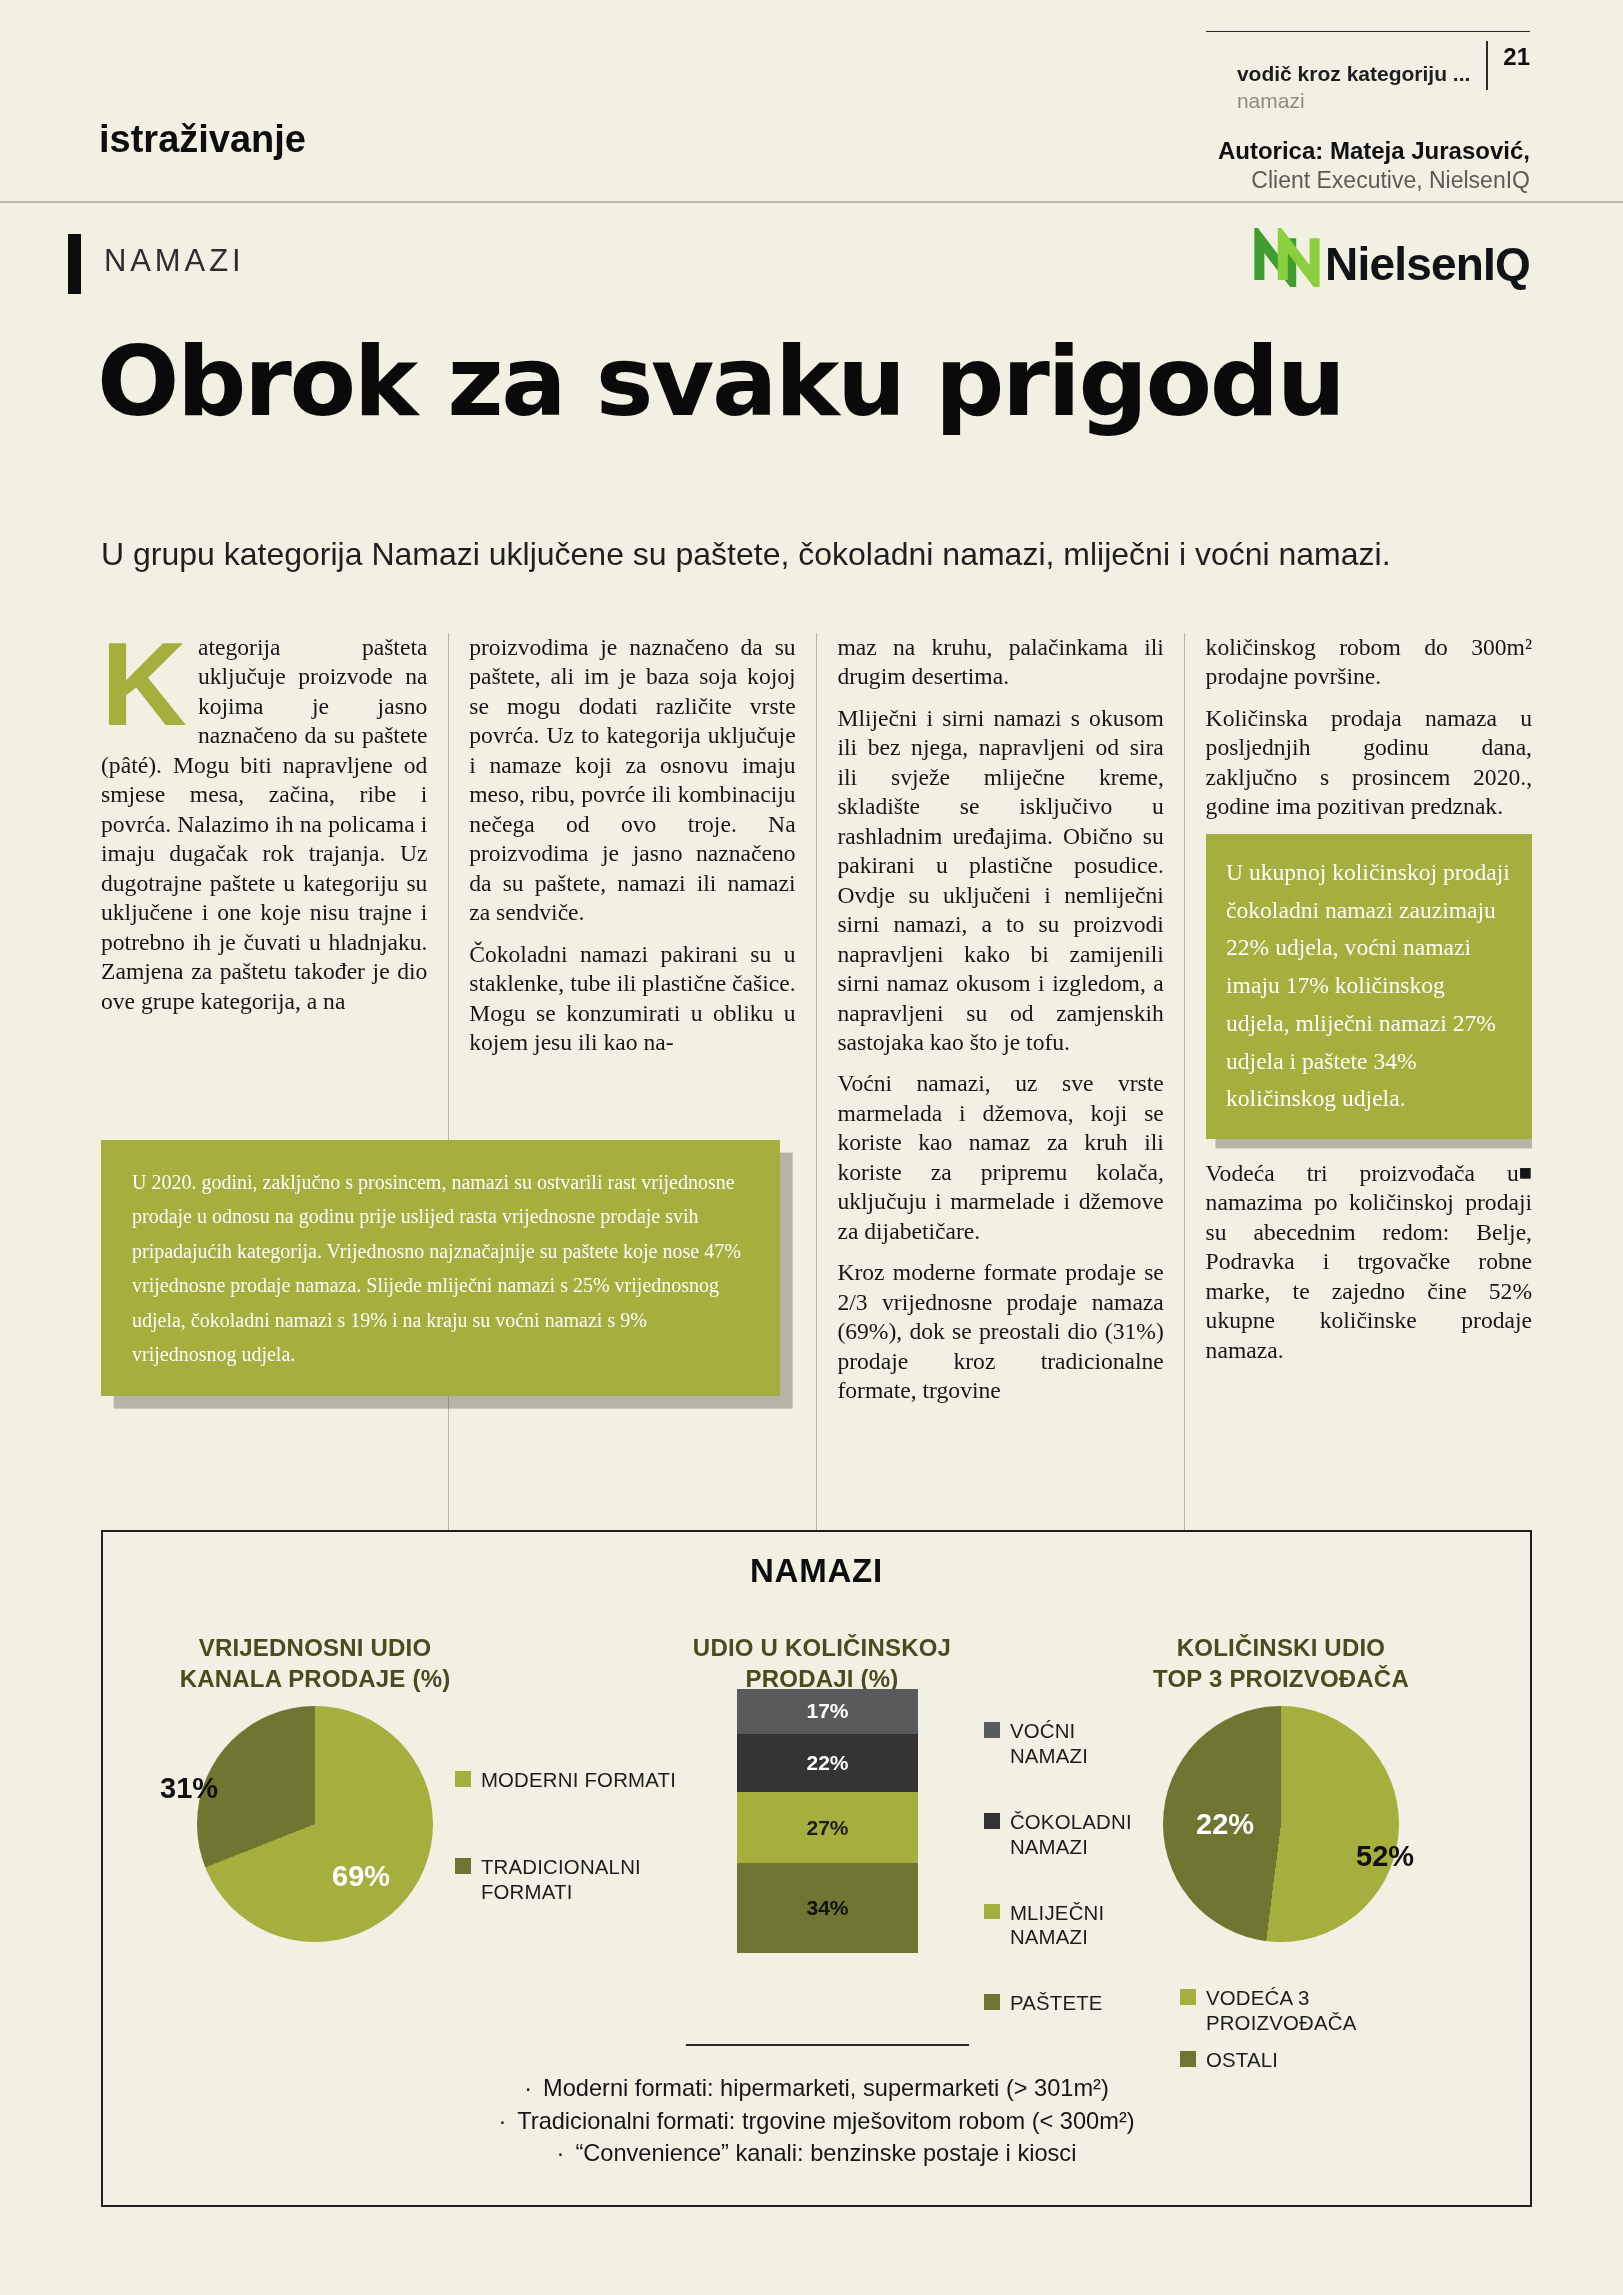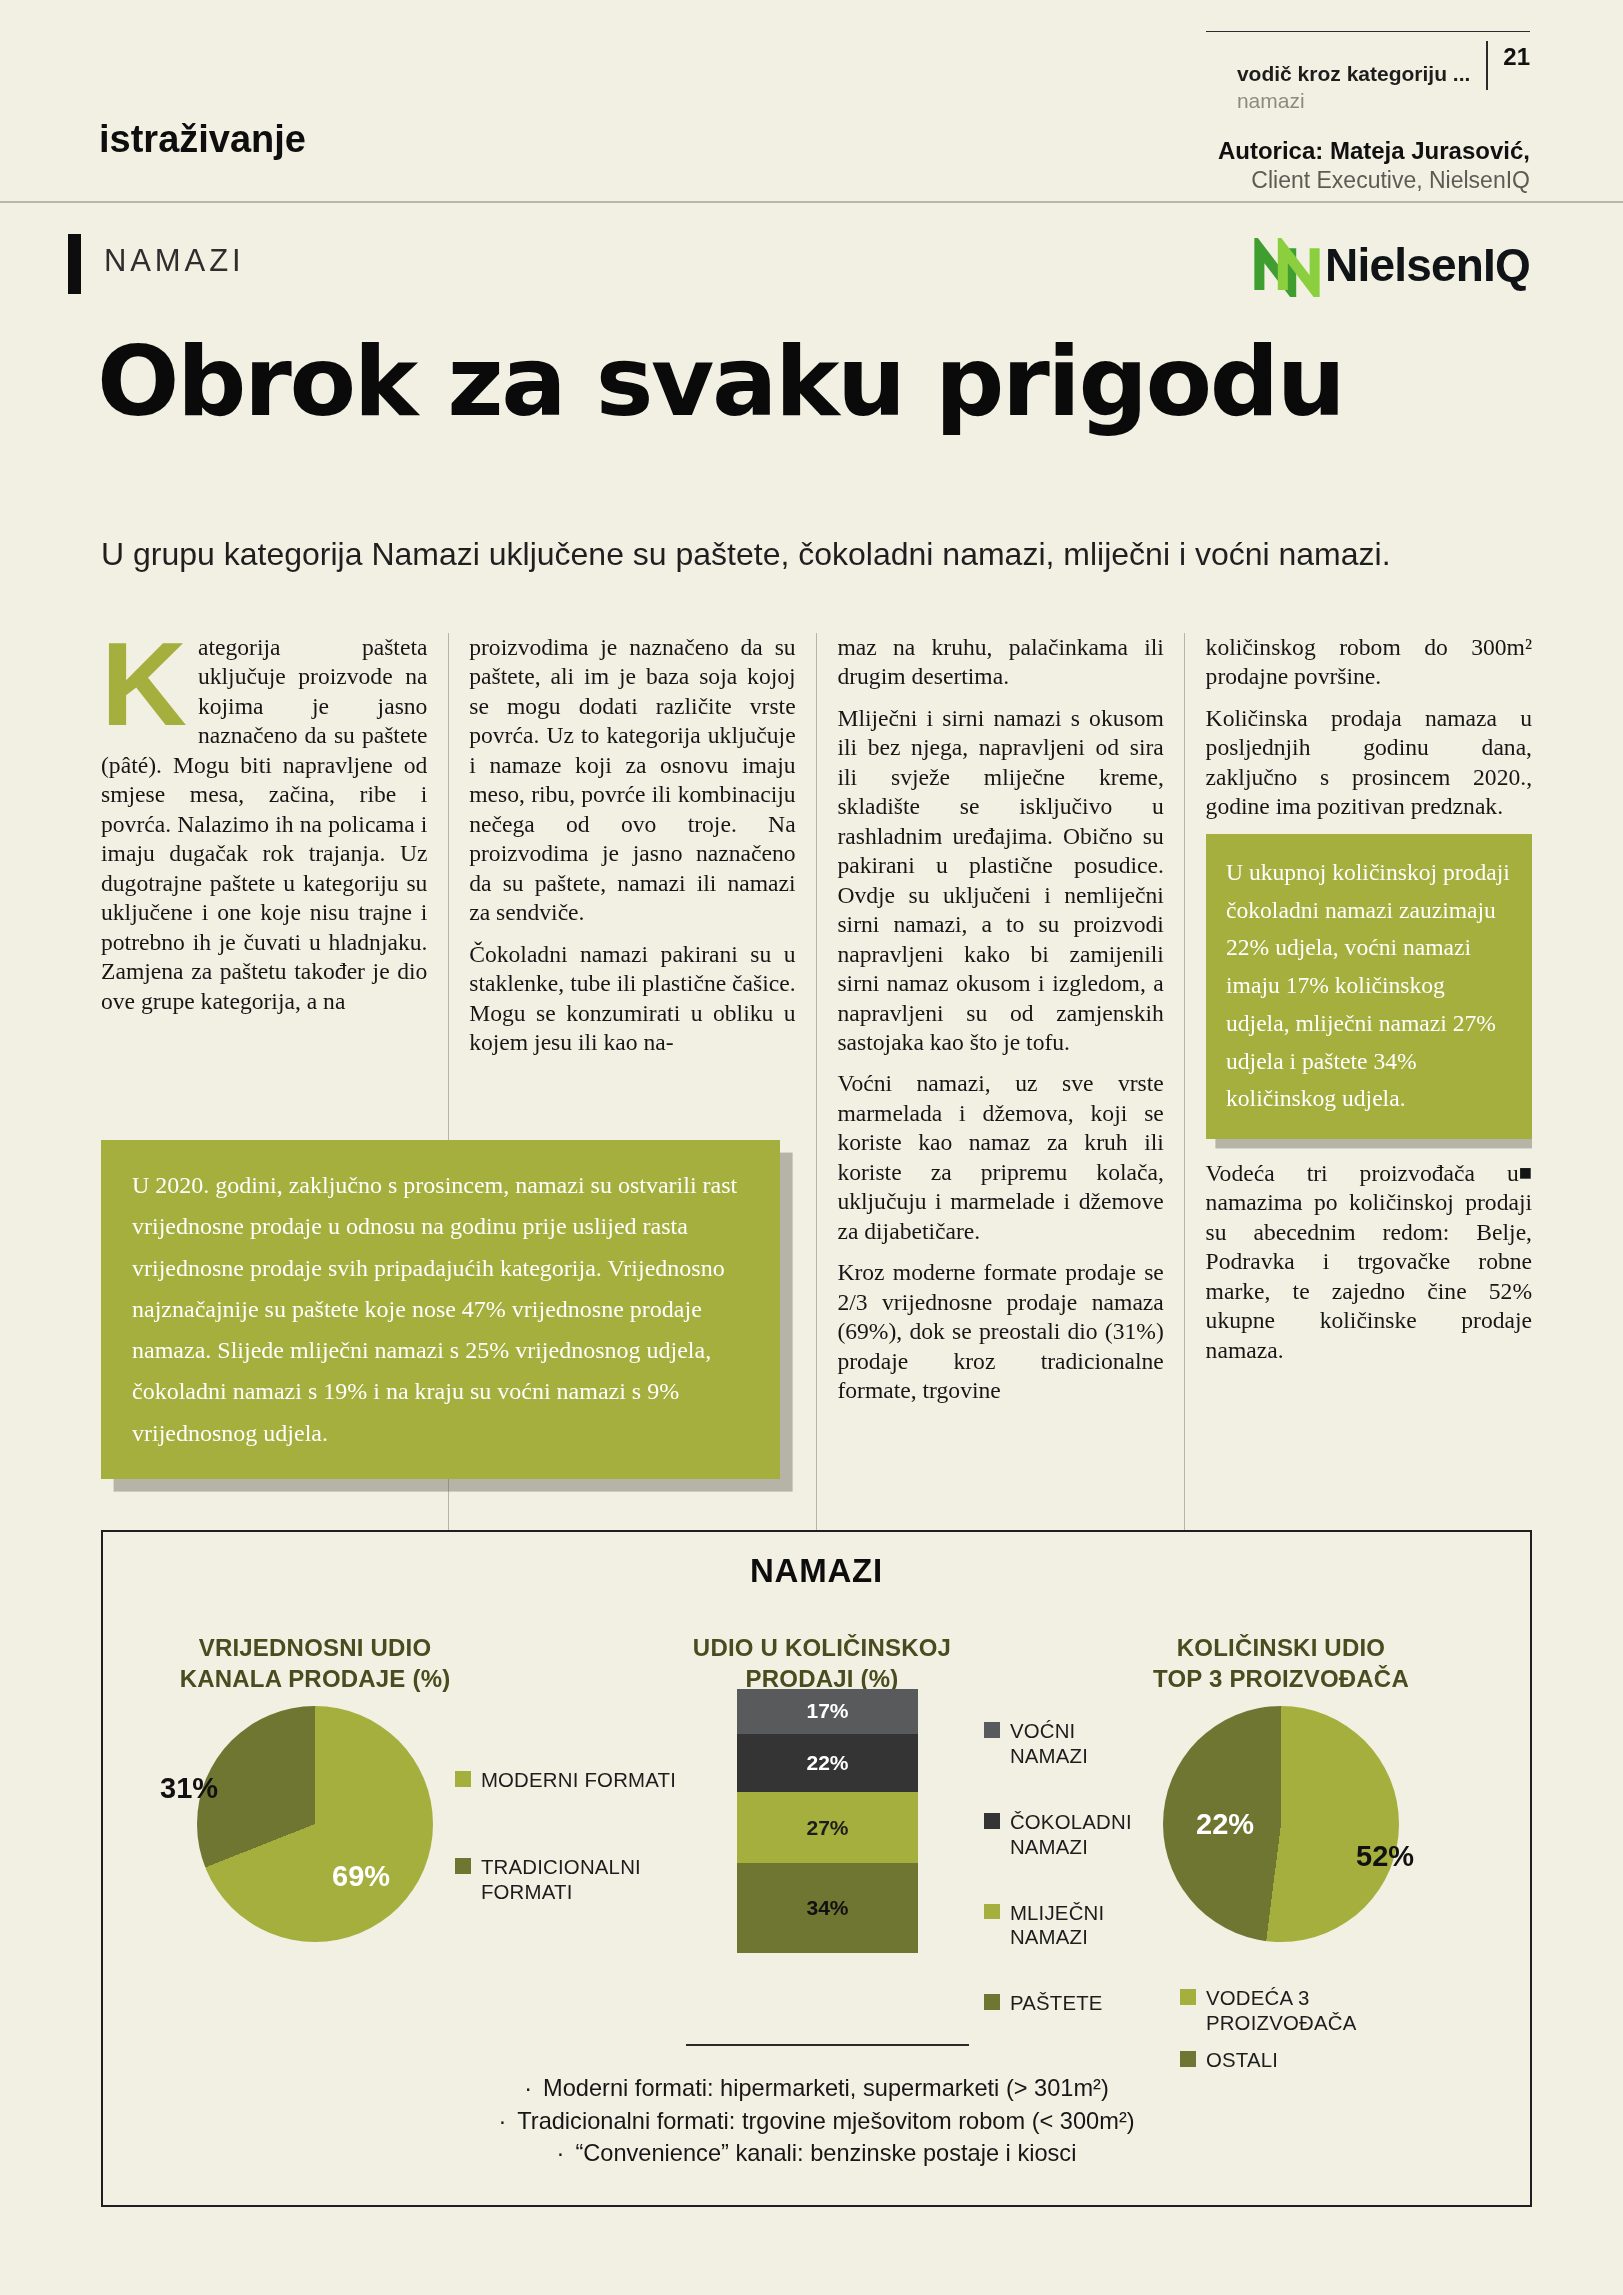--- a/index.html
+++ b/index.html
@@ -21,21 +21,21 @@
                  font-weight:800;font-size:38px;color:#0e0e0e;}
   .author{position:absolute;right:93px;top:135px;text-align:right;font-family:"Liberation Sans",sans-serif;line-height:1.3;}
   .author-name{font-weight:700;font-size:24px;color:#101010;}
   .author-role{font-size:23px;color:#5c5c54;}
   .rule-full{position:absolute;left:0;right:0;top:201px;height:1.6px;background:#b9b7aa;}
 
   .cat-bar{position:absolute;left:68px;top:234px;width:12.6px;height:60px;background:#0d0d0d;}
   .cat-label{position:absolute;left:104px;top:243px;font-family:"Liberation Sans",sans-serif;
              font-size:31px;letter-spacing:3.9px;color:#2e2e2e;}
 
-  .logo{position:absolute;right:93px;top:238px;display:flex;align-items:flex-start;gap:2px;}
+  .logo{position:absolute;right:93px;top:228px;display:flex;align-items:flex-end;gap:2px;}
   .logo-text{font-family:"Liberation Sans",sans-serif;font-weight:700;font-size:46px;color:#101417;letter-spacing:-0.8px;}
 
   
   .headline{position:absolute;left:97px;top:325px;width:1442px;font-family:"DejaVu Sans",sans-serif;
             font-weight:bold;font-size:97px;letter-spacing:-2.4px;color:#0a0a0a;white-space:nowrap;}
   .lede{position:absolute;left:101px;top:536px;width:1431px;font-family:"Liberation Sans",sans-serif;
         font-size:32px;color:#1f1f1f;}
 
   
   .article{position:absolute;left:101px;top:633px;width:1431px;height:897px;overflow:hidden;}
@@ -46,21 +46,21 @@
   .col + .col{border-left:0.8px solid #b7b5a8;}
   .col p{margin:0 0 11.8px 0;}
   .col p:last-child{margin-bottom:0;}
   .dropcap{float:left;font-family:"Liberation Sans",sans-serif;font-weight:700;font-size:119px;
            line-height:0.76;color:#a5af3e;padding:6.3px 11px 1.6px 0;}
   .endmark{float:right;font-size:22px;color:#141414;line-height:1.3;}
 
   
   .box-main{position:absolute;left:101px;top:1140px;width:679px;box-sizing:border-box;
             background:#a5af3e;box-shadow:12.6px 12.6px 0 rgba(97,97,80,0.42);
-            padding:25px 31px;color:#ffffff;font-size:24px;line-height:1.72;z-index:5;}
+            padding:25px 31px;color:#ffffff;font-size:20px;line-height:1.72;z-index:5;}
   .box-side{background:#a5af3e;box-shadow:9.4px 9.4px 0 rgba(97,97,80,0.42);
             padding:20.4px 20.4px;color:#ffffff;font-size:23.6px;line-height:1.6;
             margin:6.3px 0 20.4px 0;text-align:left;}
 
   
   .chart-panel{position:absolute;left:101px;top:1530px;width:1431px;height:677px;box-sizing:border-box;
                border:2.4px solid #1f1f1f;font-family:"Liberation Sans",sans-serif;}
   .panel-title{position:absolute;left:0;right:0;top:20.4px;text-align:center;font-weight:700;
                font-size:33px;letter-spacing:0.8px;color:#0d0d0d;}
   .grp-title{position:absolute;text-align:center;font-weight:700;font-size:24px;line-height:1.28;

